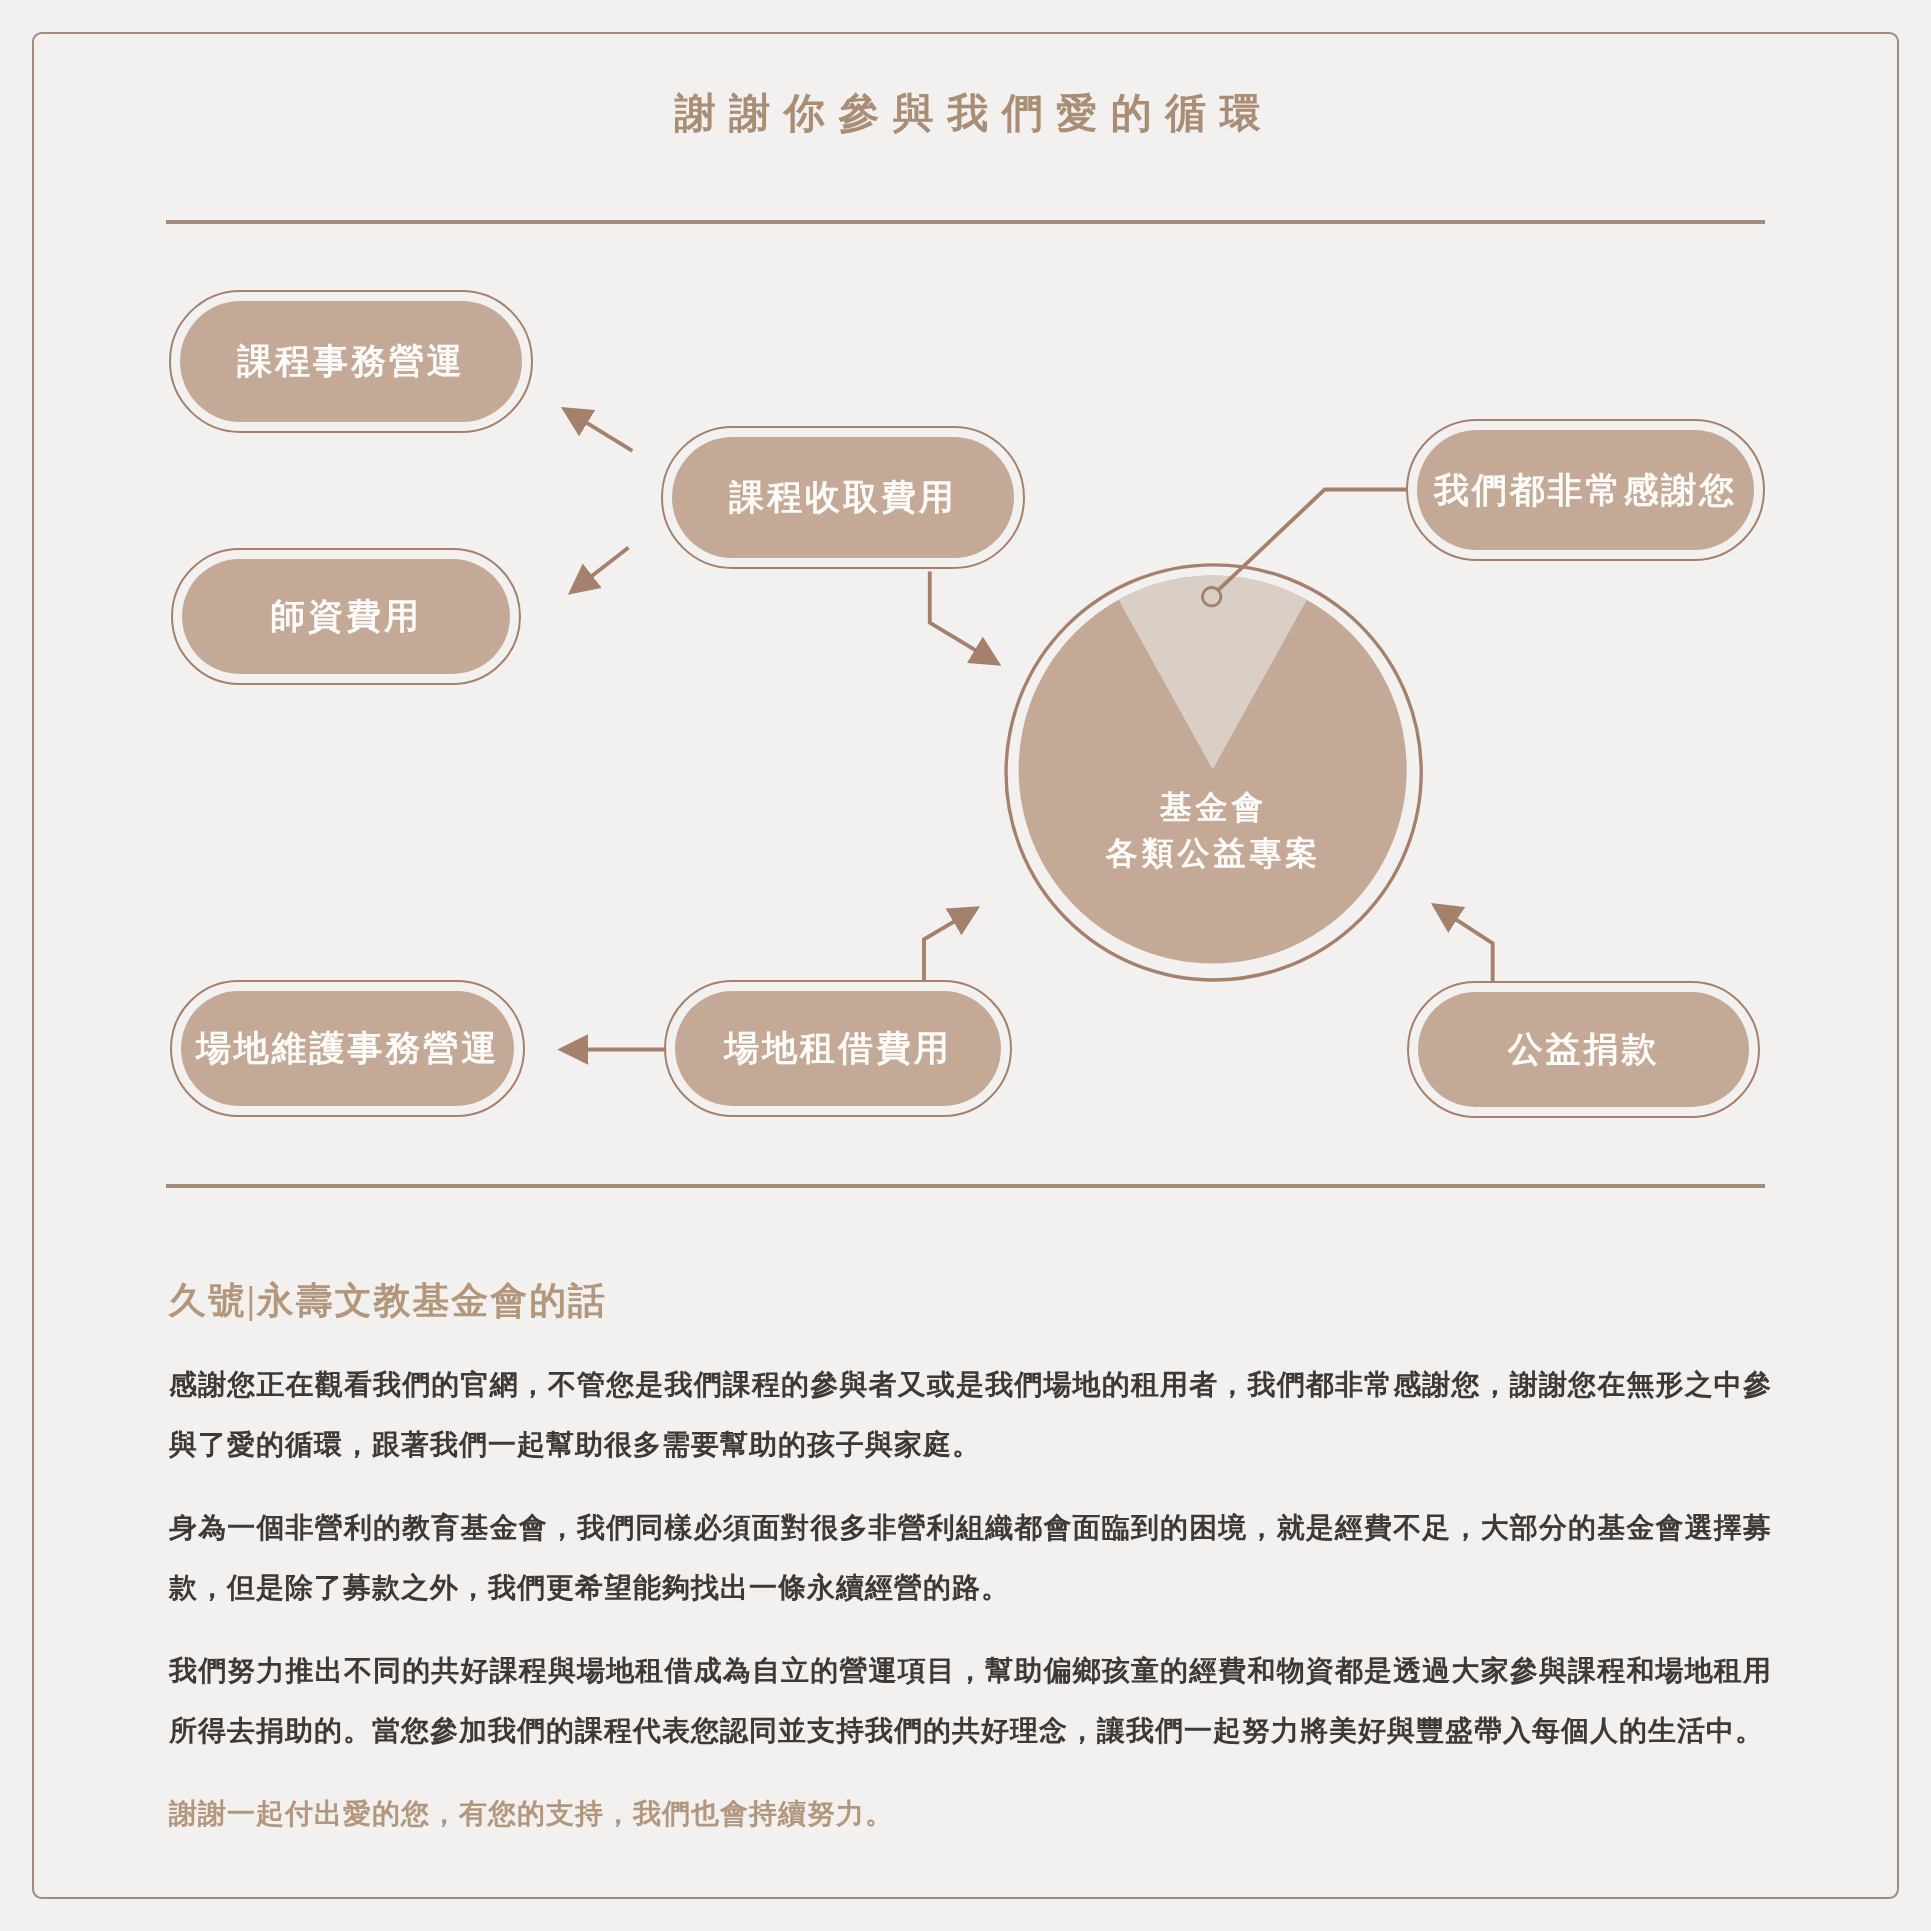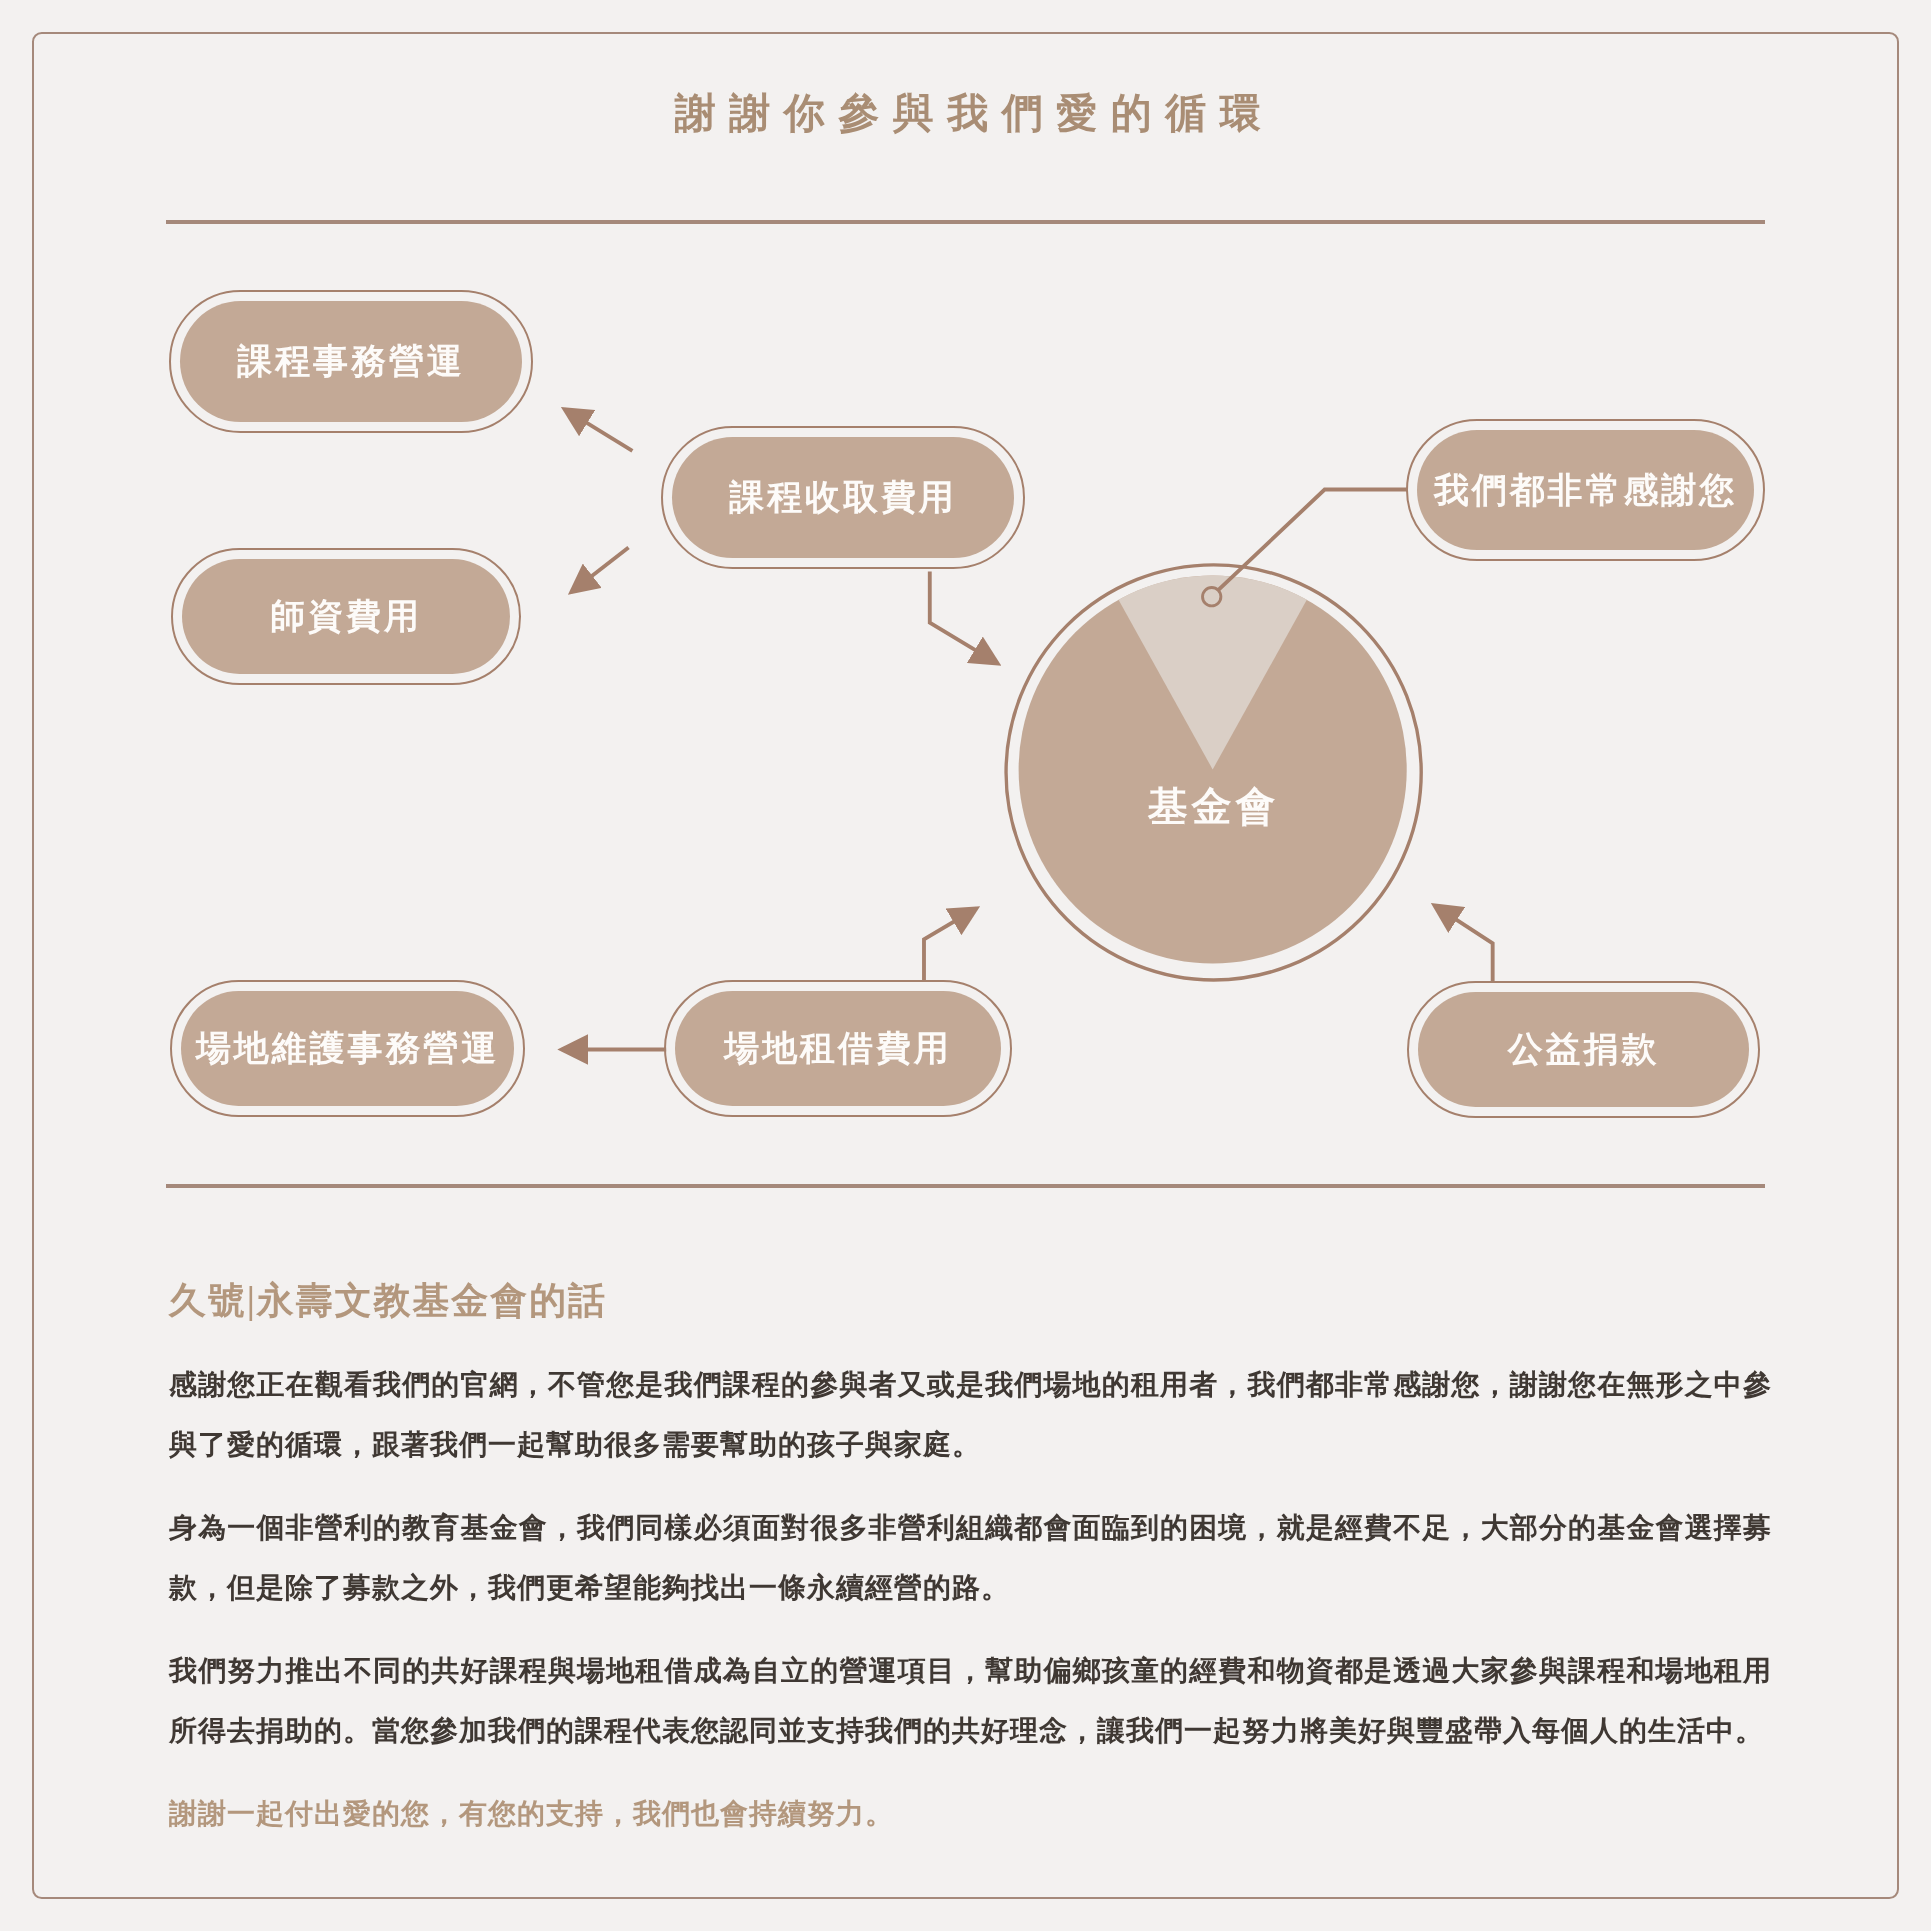--- a/index.html
+++ b/index.html
@@ -43,21 +43,21 @@
   .pill .fill{
     width:100%;height:100%;border-radius:965px;background:var(--pillfill);
     display:flex;align-items:center;justify-content:center;
   }
   .pill .lbl{
     color:var(--pilltext);font-size:35px;font-weight:bold;letter-spacing:2.9px;
     white-space:nowrap;
   }
   .circle-label{
     position:absolute;left:972px;top:784px;width:483px;text-align:center;
-    color:var(--pilltext);font-size:40px;font-weight:bold;letter-spacing:3.9px;
+    color:var(--pilltext);font-size:32px;font-weight:bold;letter-spacing:3.9px;
     line-height:46px;
   }
   .story{
     position:absolute;left:169px;top:1255px;width:1603px;margin-top:21px;
   }
   .story .heading{
     font-size:37px;font-weight:bold;color:var(--heading);letter-spacing:1.9px;
     margin:0 0 29px 0;
   }
   .story p{
@@ -129,20 +129,21 @@
   </div>
 </div>
 <div class="pill" style="left:1407px;top:981px;width:353px;height:137px;">
   <div class="fill">
     <span class="lbl">公益捐款</span>
   </div>
 </div>
 
 <div class="circle-label">
   <div>基金會</div>
+  <div>各類公益專案</div>
 </div>
 
 <div class="story">
   <div class="heading">久號|永壽文教基金會的話</div>
   <p>感謝您正在觀看我們的官網，不管您是我們課程的參與者又或是我們場地的租用者，我們都非常感謝您，謝謝您在無形之中參與了愛的循環，跟著我們一起幫助很多需要幫助的孩子與家庭。</p>
   <p>身為一個非營利的教育基金會，我們同樣必須面對很多非營利組織都會面臨到的困境，就是經費不足，大部分的基金會選擇募款，但是除了募款之外，我們更希望能夠找出一條永續經營的路。</p>
   <p>我們努力推出不同的共好課程與場地租借成為自立的營運項目，幫助偏鄉孩童的經費和物資都是透過大家參與課程和場地租用所得去捐助的。當您參加我們的課程代表您認同並支持我們的共好理念，讓我們一起努力將美好與豐盛帶入每個人的生活中。</p>
   <p class="closing">謝謝一起付出愛的您，有您的支持，我們也會持續努力。</p>
 </div>
 

